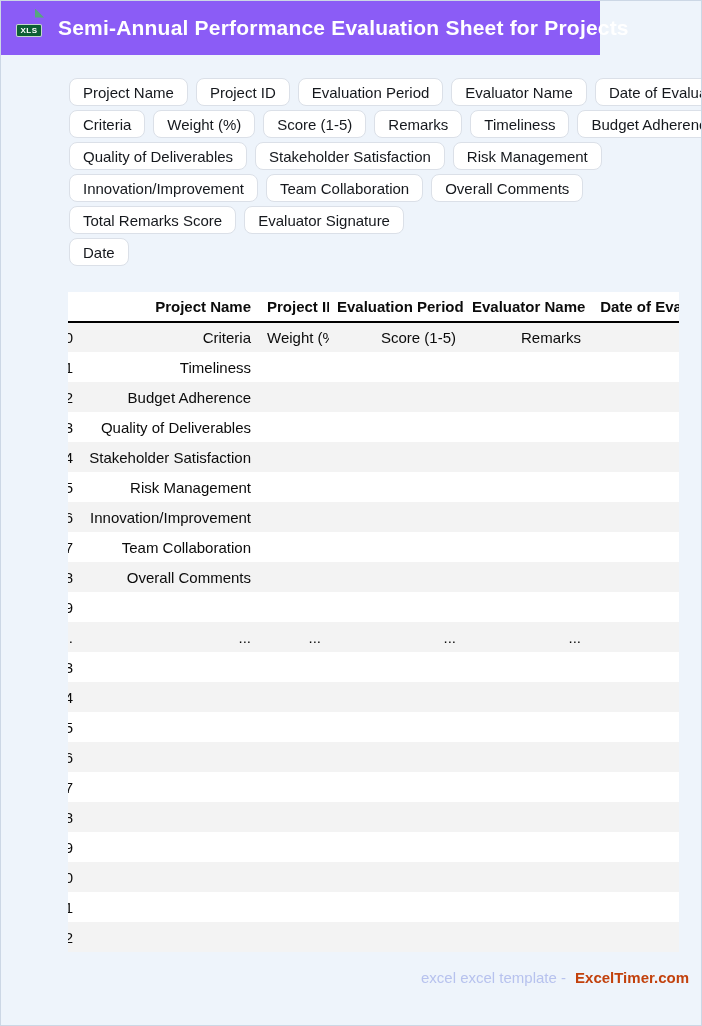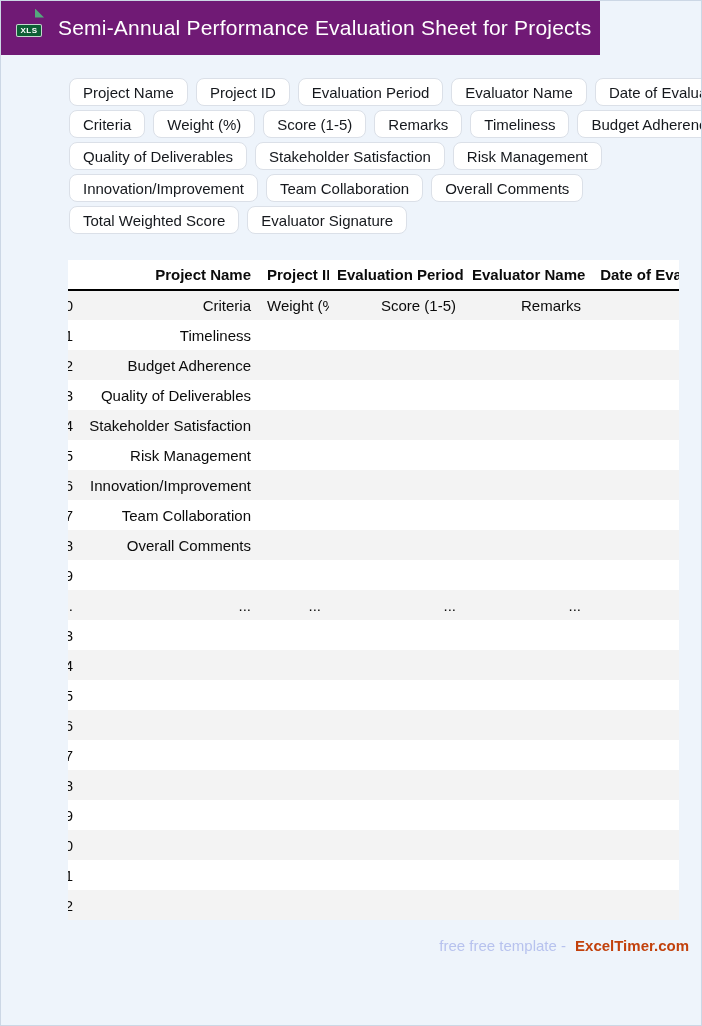--- a/index.html
+++ b/index.html
@@ -12,30 +12,30 @@
     width: 702px; height: 1026px;
     background: #eef4fb;
     border: 1px solid #ccd7e5;
     overflow: hidden;
     position: relative;
   }
 
   
   .titlebar {
     width: 600px; height: 55px;
-    background: #701a75;
+    background: #8b5cf6;
     display: flex; align-items: center;
     padding-left: 18px;
     gap: 14px;
     margin-left: -1px; margin-top: -1px;
   }
   .titlebar h1 {
     color: #ffffff;
     font-size: 21px;
-    font-weight: 400;
+    font-weight: 700;
     letter-spacing: 0.2px;
     white-space: nowrap;
   }
   .xls-icon { position: relative; width: 26px; height: 38px; flex: 0 0 auto; }
   .xls-icon .doc {
     width: 100%; height: 100%;
     background: #17804a;
     border-radius: 3px;
     clip-path: polygon(0 0, 66% 0, 100% 24%, 100% 100%, 0 100%);
   }
@@ -155,22 +155,25 @@
         <span class="chip">Quality of Deliverables</span>
         <span class="chip">Stakeholder Satisfaction</span>
         <span class="chip">Risk Management</span>
       </div>
       <div class="chip-row">
         <span class="chip">Innovation/Improvement</span>
         <span class="chip">Team Collaboration</span>
         <span class="chip">Overall Comments</span>
       </div>
       <div class="chip-row">
-        <span class="chip">Total Weighted Score</span>
+        <span class="chip">Total Remarks Score</span>
         <span class="chip">Evaluator Signature</span>
+      </div>
+      <div class="chip-row">
+        <span class="chip">Date</span>
       </div>
     </div>
 
   <div class="table-clip">
     <table class="sheet" id="sheet-table">
       <colgroup id="sheet-cols">
           <col style="width: 46px;">
           <col style="width: 180px;">
           <col style="width: 70px;">
           <col style="width: 135px;">
@@ -354,16 +357,16 @@
             <td></td>
             <td></td>
             <td></td>
             <td></td>
           </tr>
         </tbody>
     </table>
   </div>
 
   <div class="footer">
-    <span class="light">free free template -</span><a class="brand">ExcelTimer.com</a>
+    <span class="light">excel excel template -</span><a class="brand">ExcelTimer.com</a>
   </div>
 
 </div>
 
 </body></html>

